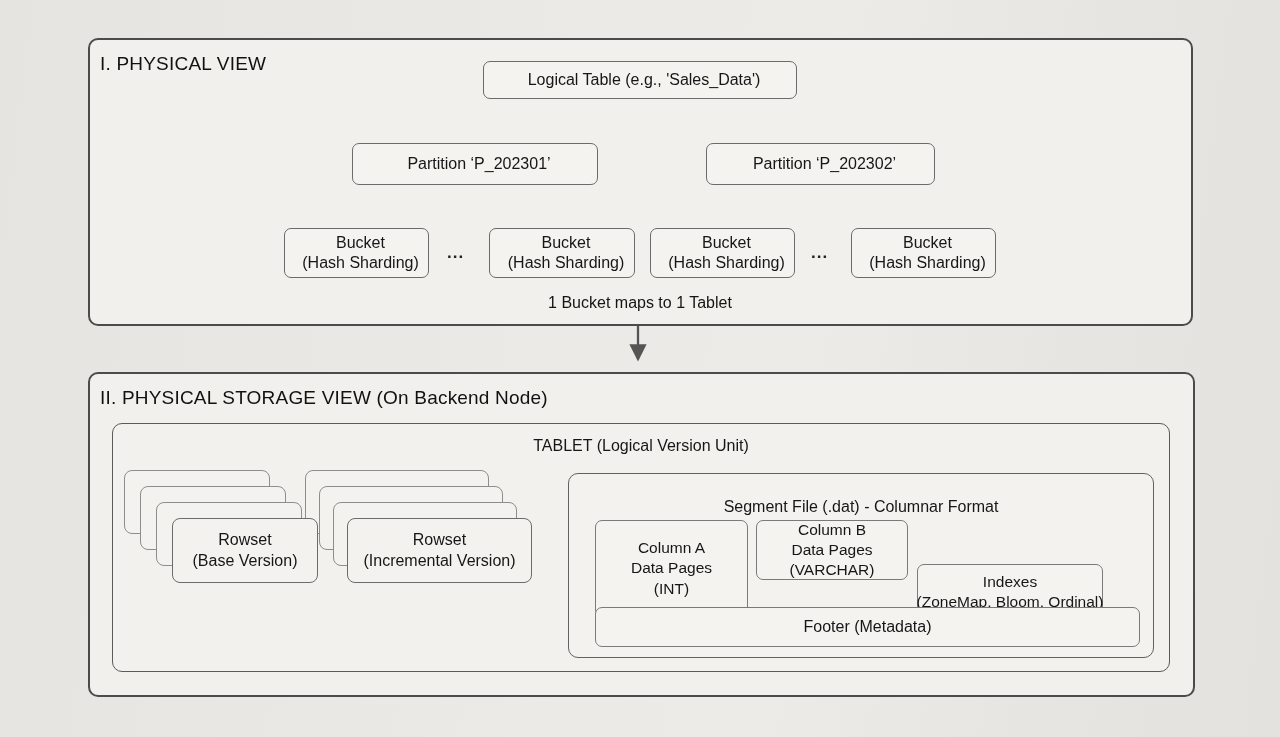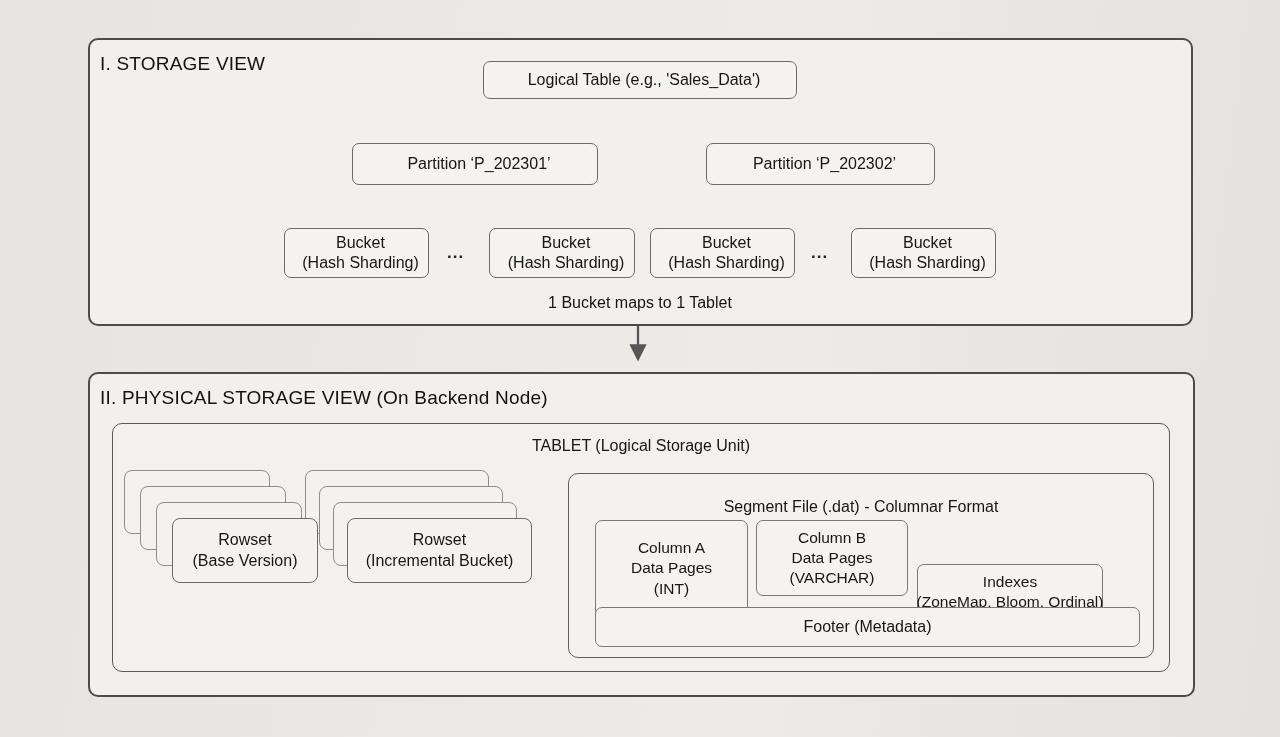--- a/index.html
+++ b/index.html
@@ -76,21 +76,21 @@
       <path d="M461,185 V189 Q461,197 453,197 H364 Q356,197 356,205 V219" marker-end="url(#arr)"></path>
       <path d="M461,185 V189 Q461,197 469,197 H554 Q562,197 562,205 V219" marker-end="url(#arr)"></path>
       <path d="M820,185 V189 Q820,197 812,197 H730 Q722,197 722,205 V219" marker-end="url(#arr)"></path>
       <path d="M820,185 V189 Q820,197 828,197 H915 Q923,197 923,205 V219" marker-end="url(#arr)"></path>
       <path d="M532,551 H559" marker-end="url(#arr)"></path>
     </g>
     <path d="M638,325 V359" stroke="#555555" stroke-width="2.3" marker-end="url(#arrbig)"></path>
   </svg>
 
   <div class="box section" style="left:88px;top:38px;width:1105px;height:288px;"></div>
-  <div class="sec-title" style="left:100px;top:53px;">I. STORAGE VIEW</div>
+  <div class="sec-title" style="left:100px;top:53px;">I. PHYSICAL VIEW</div>
 
   <div class="box node" style="left:483px;top:61px;width:314px;height:38px;">
     <span class="line">Logical Table (e.g., 'Sales_Data')</span>
   </div>
 
   <div class="box node" style="left:352px;top:143px;width:246px;height:42px;">
     <span class="line">Partition ‘P_202301’</span>
   </div>
   <div class="box node" style="left:706px;top:143px;width:229px;height:42px;">
     <span class="line">Partition ‘P_202302’</span>
@@ -114,49 +114,49 @@
     <span class="line">Bucket</span>
     <span class="line">(Hash Sharding)</span>
   </div>
 
   <div class="caption" style="left:440px;top:294px;width:400px;">1 Bucket maps to 1 Tablet</div>
 
   <div class="box section" style="left:88px;top:372px;width:1107px;height:325px;"></div>
   <div class="sec-title" style="left:100px;top:387px;">II. PHYSICAL STORAGE VIEW (On Backend Node)</div>
 
   <div class="box tablet" style="left:112px;top:423px;width:1058px;height:249px;">
-    <div class="tablet-title">TABLET (Logical Storage Unit)</div>
+    <div class="tablet-title">TABLET (Logical Version Unit)</div>
   </div>
 
   <div class="box card" style="left:124px;top:470px;width:146px;height:64px;"></div>
   <div class="box card" style="left:140px;top:486px;width:146px;height:64px;"></div>
   <div class="box card" style="left:156px;top:502px;width:146px;height:64px;"></div>
   <div class="box card front" style="left:172px;top:518px;width:146px;height:65px;">
     <span class="line">Rowset</span>
     <span class="line">(Base Version)</span>
   </div>
 
   <div class="box card" style="left:305px;top:470px;width:184px;height:64px;"></div>
   <div class="box card" style="left:319px;top:486px;width:184px;height:64px;"></div>
   <div class="box card" style="left:333px;top:502px;width:184px;height:64px;"></div>
   <div class="box card front" style="left:347px;top:518px;width:185px;height:65px;">
     <span class="line">Rowset</span>
-    <span class="line">(Incremental Bucket)</span>
+    <span class="line">(Incremental Version)</span>
   </div>
 
   <div class="box segment" style="left:568px;top:473px;width:586px;height:185px;">
     <div class="seg-title">Segment File (.dat) - Columnar Format</div>
   </div>
 
   <div class="box colbox" style="left:595px;top:520px;width:153px;height:97px;">
     <span class="line">Column A</span>
     <span class="line">Data Pages</span>
     <span class="line">(INT)</span>
   </div>
-  <div class="box colbox" style="left:756px;top:520px;width:152px;height:76px;">
+  <div class="box colbox" style="left:756px;top:520px;width:152px;height:60px;">
     <span class="line">Column B</span>
     <span class="line">Data Pages</span>
     <span class="line">(VARCHAR)</span>
   </div>
   <div class="box colbox" style="left:917px;top:520px;width:186px;height:76px;margin-top:44px;">
     <span class="line">Indexes</span>
     <span class="line">(ZoneMap, Bloom, Ordinal)</span>
     <span class="line">...</span>
   </div>
 

